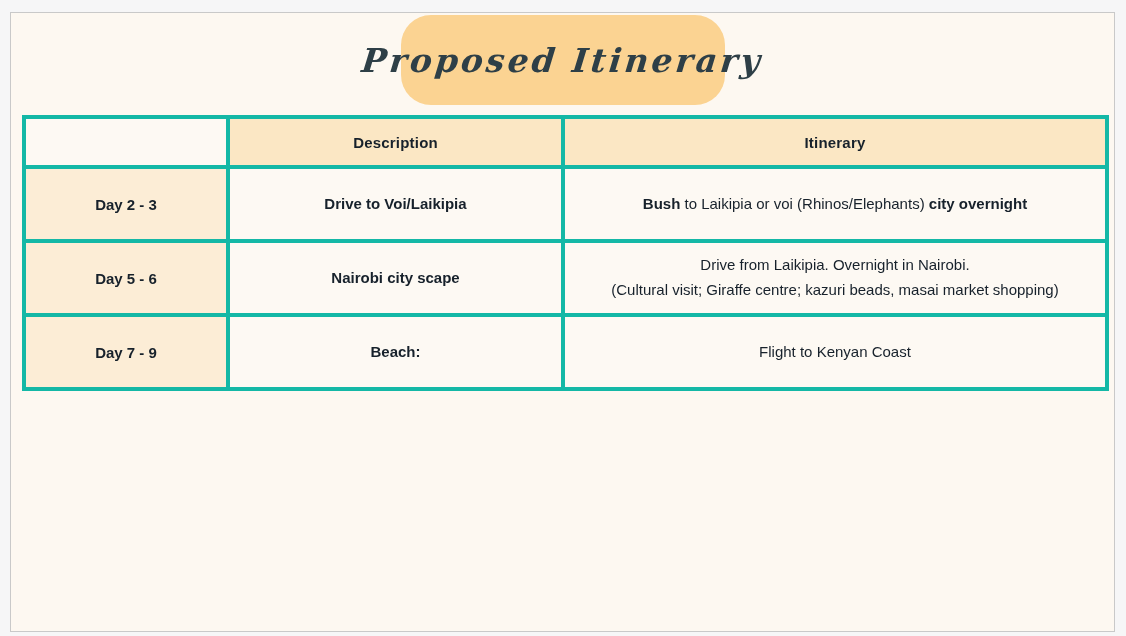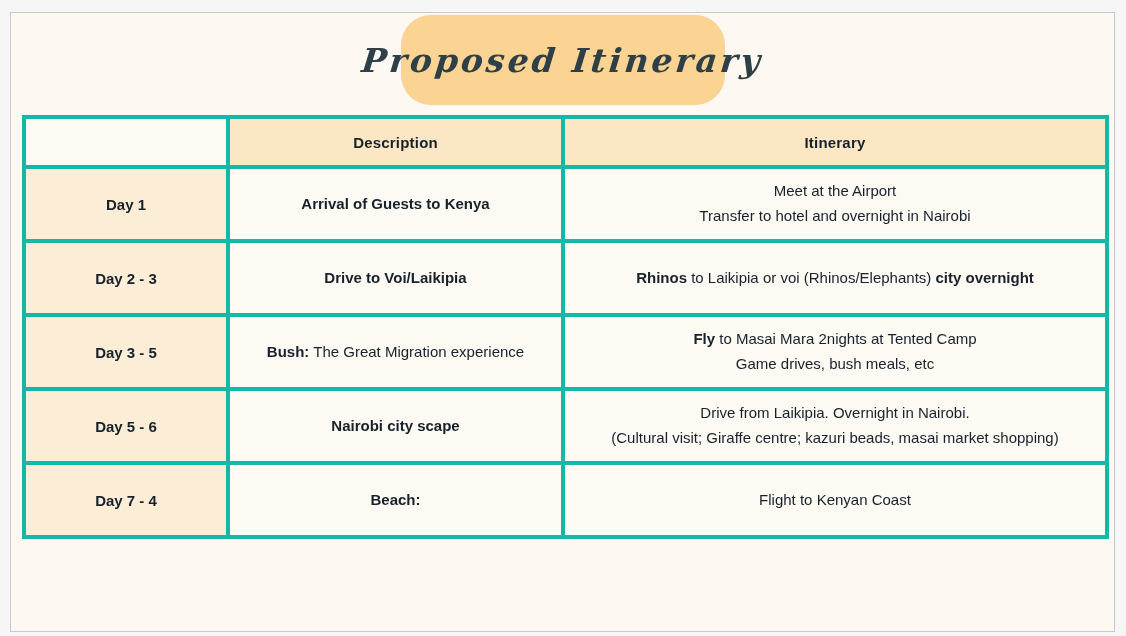--- a/index.html
+++ b/index.html
@@ -89,60 +89,40 @@
       <col class="c-desc">
       <col class="c-act">
     </colgroup>
     <tbody>
         <tr class="head-row">
       <th class="blank"></th>
       <th class="peach">Description</th>
       <th class="peach">Itinerary</th>
     </tr>
     <tr class="data-row">
-      <td class="day-cell">Day 1</td>
-      <td class="desc-cell">
-            <div><b>Arrival of Guests to Kenya</b></div>
-          </td>
-      <td class="act-cell">
-            <div><span>Meet at the Airport</span></div>
-            <div><span>Transfer to hotel and overnight in Nairobi</span></div>
-          </td>
-    </tr>
-    <tr class="data-row">
       <td class="day-cell">Day 2 - 3</td>
       <td class="desc-cell">
             <div><b>Drive to Voi/Laikipia</b></div>
           </td>
       <td class="act-cell">
-            <div><b>Rhinos</b><span> to Laikipia or voi (Rhinos/Elephants) </span><b>city overnight</b></div>
-          </td>
-    </tr>
-    <tr class="data-row">
-      <td class="day-cell">Day 3 - 5</td>
-      <td class="desc-cell">
-            <div><b>Bush:</b><span> The Great Migration experience</span></div>
-          </td>
-      <td class="act-cell">
-            <div><b>Fly</b><span> to Masai Mara 2nights at Tented Camp</span></div>
-            <div><span>Game drives, bush meals, etc</span></div>
+            <div><b>Bush</b><span> to Laikipia or voi (Rhinos/Elephants) </span><b>city overnight</b></div>
           </td>
     </tr>
     <tr class="data-row">
       <td class="day-cell">Day 5 - 6</td>
       <td class="desc-cell">
             <div><b>Nairobi city scape</b></div>
           </td>
       <td class="act-cell">
             <div><span>Drive from Laikipia. Overnight in Nairobi.</span></div>
             <div><span>(Cultural visit; Giraffe centre; kazuri beads, masai market shopping)</span></div>
           </td>
     </tr>
     <tr class="data-row">
-      <td class="day-cell">Day 7 - 4</td>
+      <td class="day-cell">Day 7 - 9</td>
       <td class="desc-cell">
             <div><b>Beach:</b></div>
           </td>
       <td class="act-cell">
             <div><span>Flight to Kenyan Coast</span></div>
           </td>
     </tr>
   </tbody>
     </table>
 

